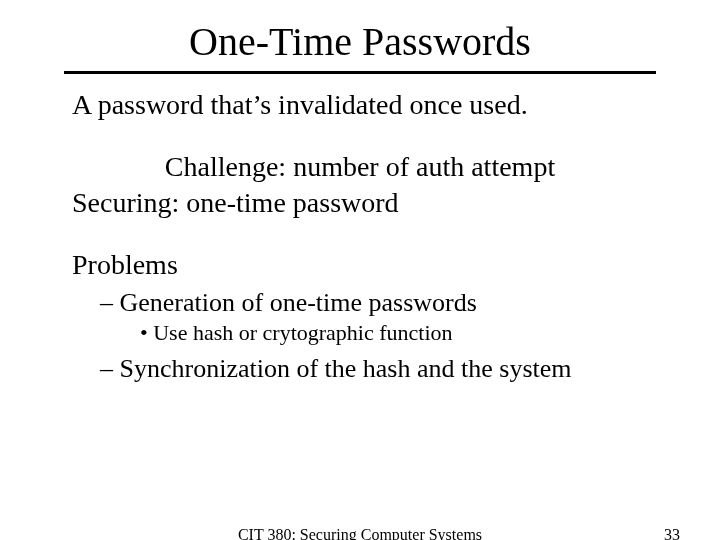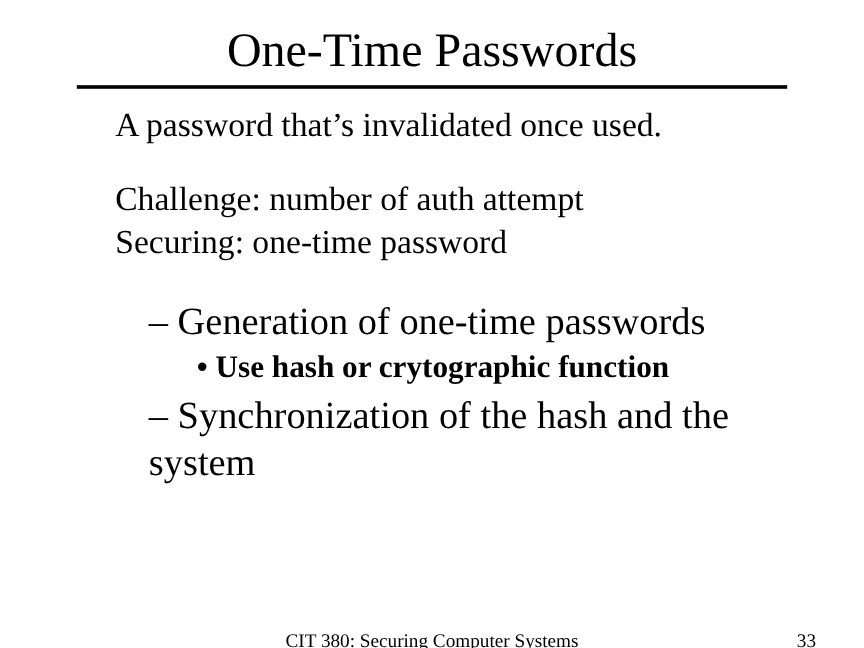--- a/index.html
+++ b/index.html
@@ -23,46 +23,46 @@
     text-align: center;
     padding-top: 18px;
     padding-bottom: 6px;
   }
   .rule {
     border: none;
     border-top: 3px solid #000;
     margin: 0 64px 14px 64px;
   }
   .body {
-    padding: 0 96px;
+    padding: 0 72px;
     font-size: 28px;
     line-height: 1.22;
   }
   .para {
     margin-bottom: 28px;
   }
   .para-tight {
     margin-bottom: 2px;
+    text-align: center;
   }
   .problems-head {
     margin-top: 28px;
     margin-bottom: 4px;
   }
   .lvl1 {
     padding-left: 28px;
-    font-size: 32px;
+    font-size: 26px;
     margin-top: 2px;
     margin-bottom: 2px;
   }
   .lvl2 {
     padding-left: 68px;
-    font-size: 26px;
+    font-size: 22px;
     margin-top: 2px;
     margin-bottom: 6px;
-    font-weight: bold;
   }
   .footer {
     position: absolute;
     bottom: 14px;
     left: 0;
     width: 720px;
     box-sizing: border-box;
     padding: 0 40px;
     font-size: 16px;
   }
@@ -85,20 +85,21 @@
   <div class="title">One-Time Passwords</div>
   <hr class="rule">
 
   <div class="body">
 
     <div class="para">A password that’s invalidated once used.</div>
 
     <div class="para-tight">Challenge: number of auth attempt</div>
     <div class="para">Securing: one-time password</div>
 
+    <div class="problems-head">Problems</div>
 
     <div class="lvl1">– Generation of one-time passwords</div>
     <div class="lvl2">• Use hash or crytographic function</div>
 
     <div class="lvl1">– Synchronization of the hash and the system</div>
 
   </div>
 
   <div class="footer">
     <div class="footer-center">CIT 380: Securing Computer Systems</div>

